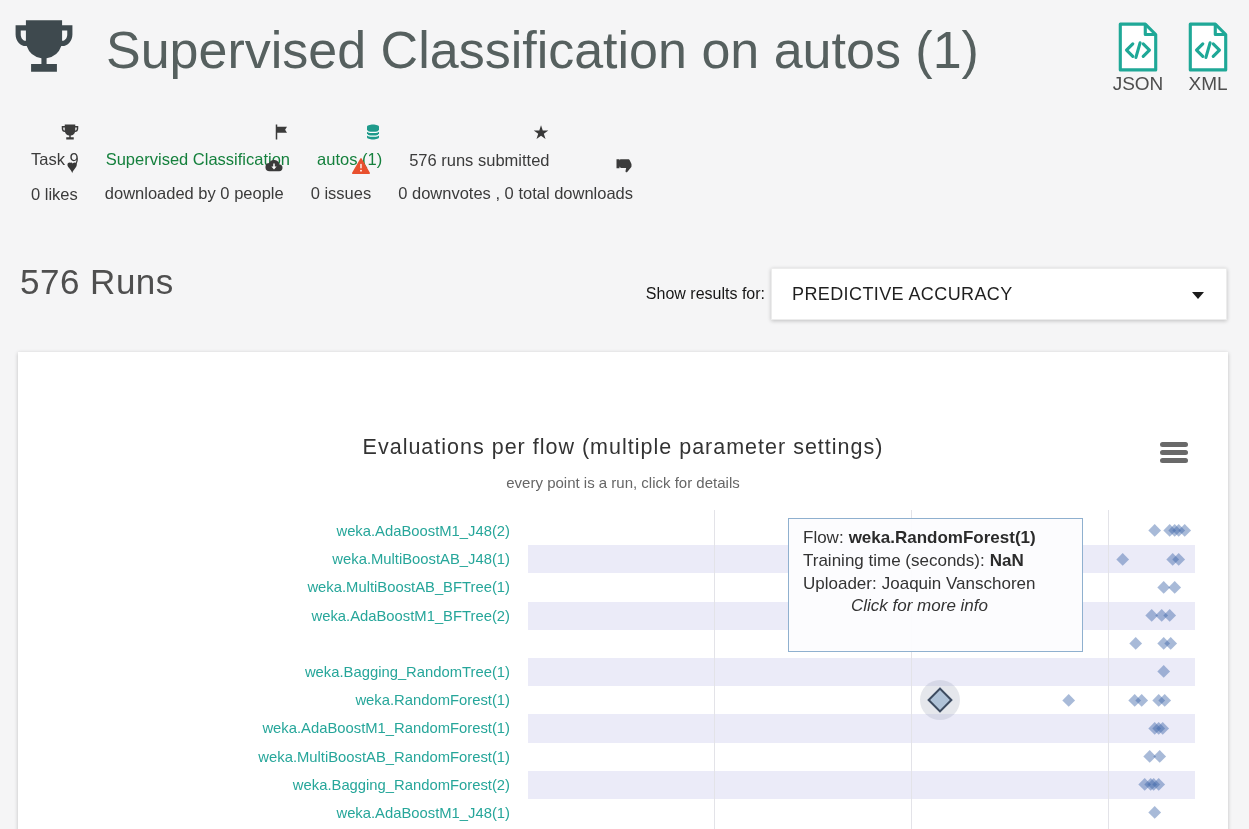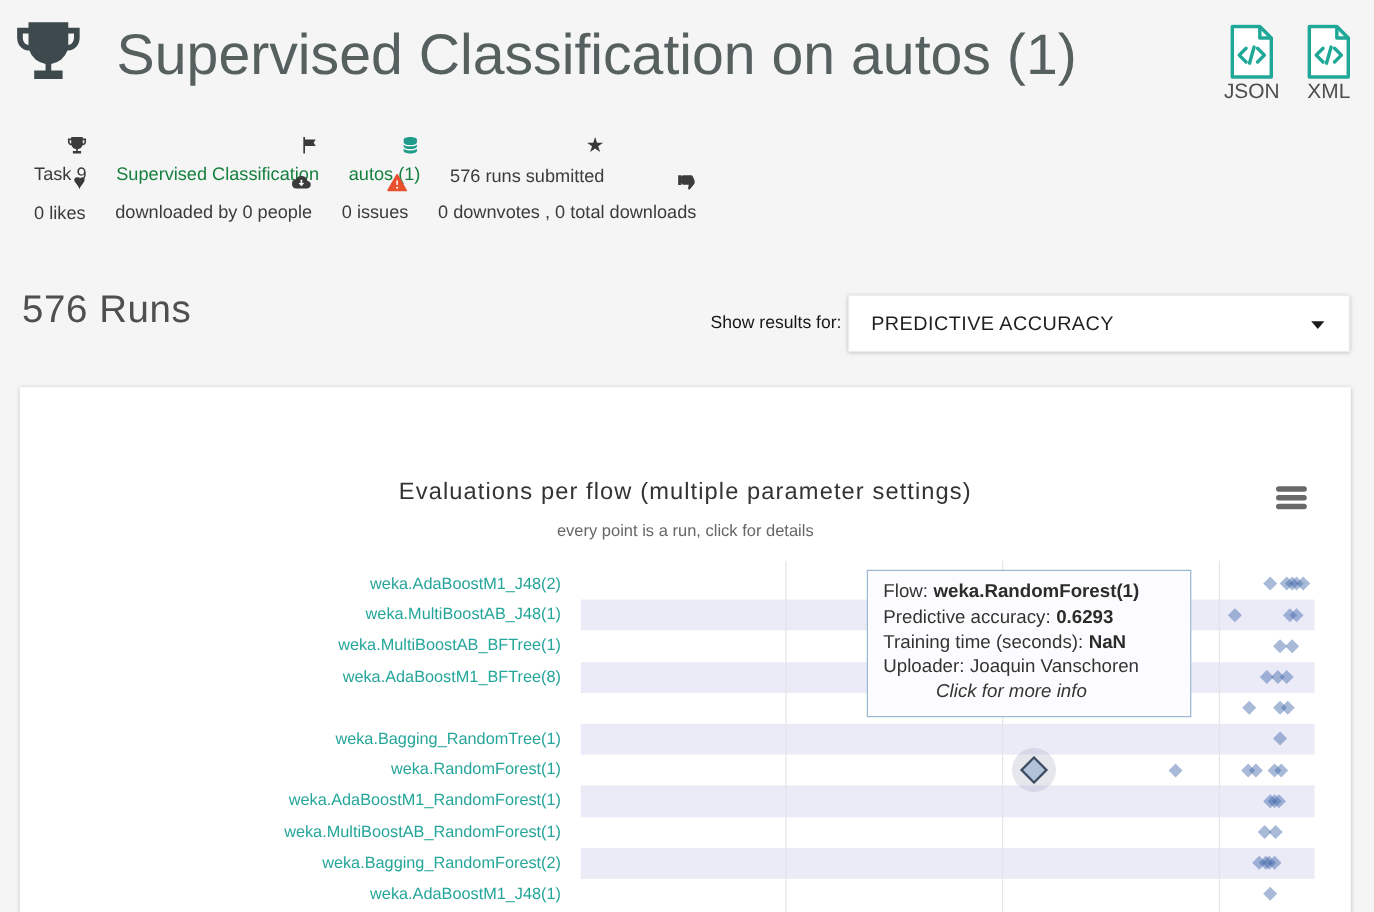--- a/index.html
+++ b/index.html
@@ -177,21 +177,21 @@
       <div class="pt" style="left: 1152.3px; top: 174.4px;"></div>
       <div class="pt" style="left: 1156.2px; top: 174.4px;"></div>
       <div class="pt" style="left: 1162.1px; top: 174.4px;"></div>
       <div class="flow-label" style="top: 193.2px; height: 28.2px; line-height: 28.2px;">weka.MultiBoostAB_J48(1)</div>
       <div class="pt" style="left: 1100.1px; top: 202.6px;"></div>
       <div class="pt" style="left: 1150.3px; top: 202.6px;"></div>
       <div class="pt" style="left: 1156.2px; top: 202.6px;"></div>
       <div class="flow-label" style="top: 221.4px; height: 28.2px; line-height: 28.2px;">weka.MultiBoostAB_BFTree(1)</div>
       <div class="pt" style="left: 1141.4px; top: 230.8px;"></div>
       <div class="pt" style="left: 1152.3px; top: 230.8px;"></div>
-      <div class="flow-label" style="top: 249.6px; height: 28.2px; line-height: 28.2px;">weka.AdaBoostM1_BFTree(8)</div>
+      <div class="flow-label" style="top: 249.6px; height: 28.2px; line-height: 28.2px;">weka.AdaBoostM1_BFTree(2)</div>
       <div class="pt" style="left: 1128.6px; top: 259px;"></div>
       <div class="pt" style="left: 1138.5px; top: 259px;"></div>
       <div class="pt" style="left: 1147.4px; top: 259px;"></div>
       <div class="pt" style="left: 1112.9px; top: 287.2px;"></div>
       <div class="pt" style="left: 1141.4px; top: 287.2px;"></div>
       <div class="pt" style="left: 1148.3px; top: 287.2px;"></div>
       <div class="flow-label" style="top: 306px; height: 28.2px; line-height: 28.2px;">weka.Bagging_RandomTree(1)</div>
       <div class="pt" style="left: 1141.4px; top: 315.4px;"></div>
       <div class="flow-label" style="top: 334.2px; height: 28.2px; line-height: 28.2px;">weka.RandomForest(1)</div>
       <div class="halo" style="left: 901.861px; top: 328.3px;"></div>
@@ -212,18 +212,17 @@
       <div class="pt" style="left: 1121.7px; top: 428.2px;"></div>
       <div class="pt" style="left: 1127.7px; top: 428.2px;"></div>
       <div class="pt" style="left: 1130.6px; top: 428.2px;"></div>
       <div class="pt" style="left: 1135.5px; top: 428.2px;"></div>
       <div class="flow-label" style="top: 447px; height: 28.2px; line-height: 28.2px;">weka.AdaBoostM1_J48(1)</div>
       <div class="pt" style="left: 1131.6px; top: 456.4px;"></div>
     </div>
 
   <div class="tooltip">
     <div><span class="lb">Flow:</span><b>weka.RandomForest(1)</b></div>
-    <div><span class="lb">Predictive accuracy:</span><b>0.6293</b></div>
     <div><span class="lb">Training time (seconds):</span><b>NaN</b></div>
     <div><span class="lb">Uploader:</span><span>Joaquin Vanschoren</span></div>
     <div class="cta">Click for more info</div>
   </div>
 </div>
 
 </body></html>

